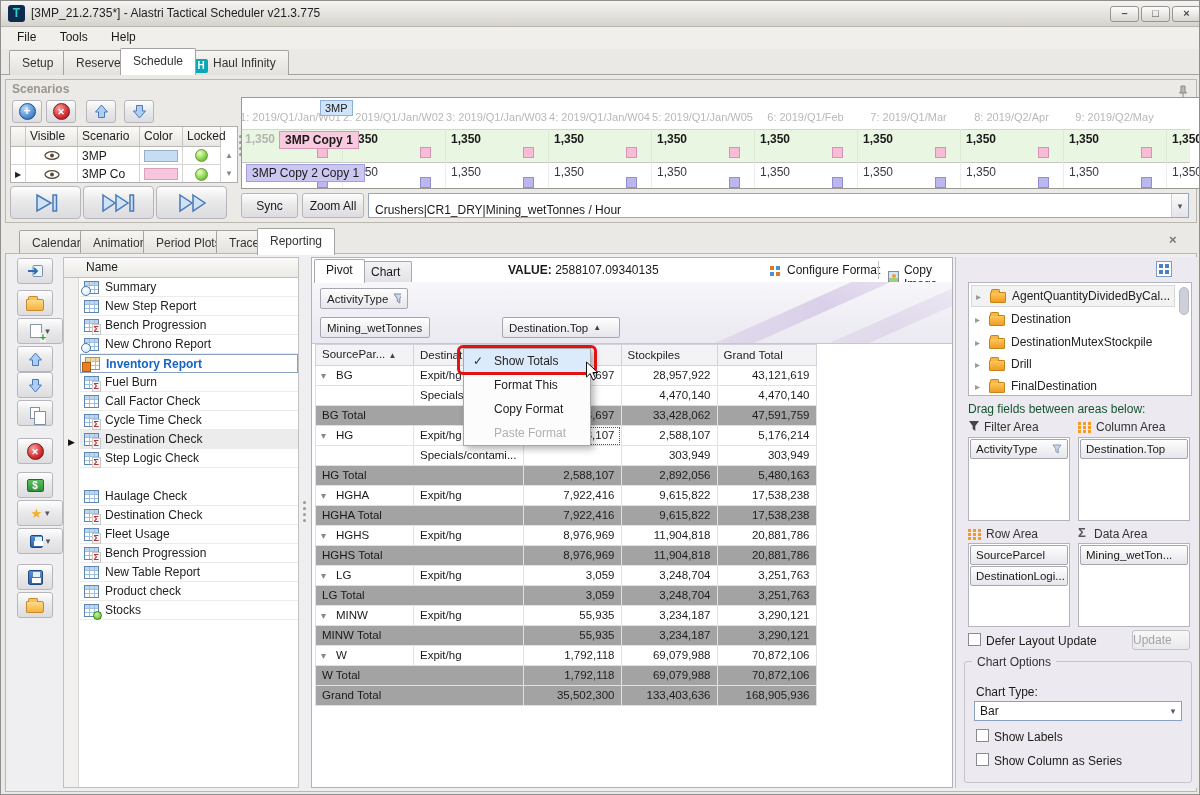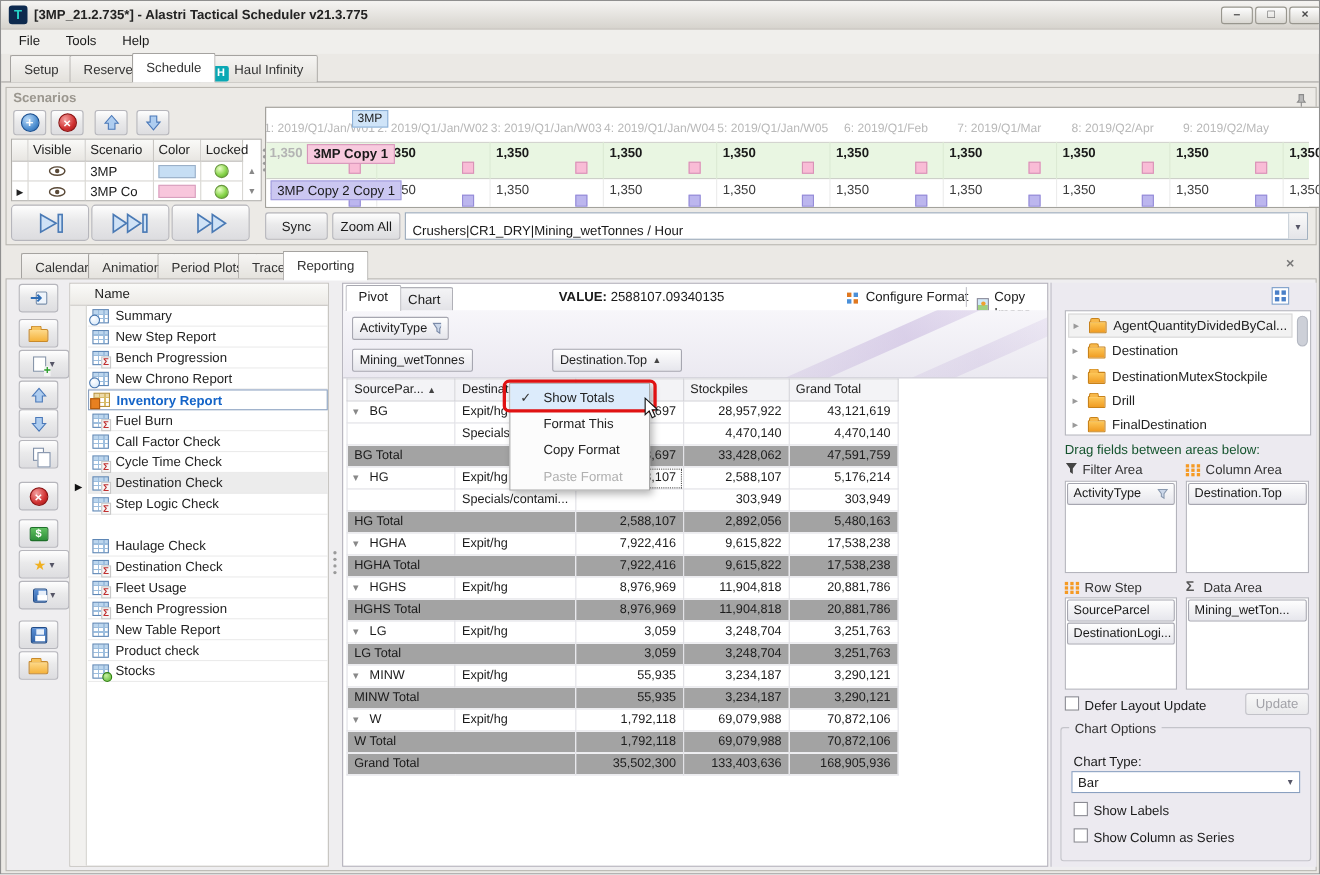--- a/index.html
+++ b/index.html
@@ -2,21 +2,21 @@
 <html><head>
 <meta charset="utf-8">
 <style>
 *{box-sizing:border-box;margin:0;padding:0}
 body{font-family:"Liberation Sans",sans-serif;background:#fff}
 #app{position:relative;width:1200px;height:795px;background:#ebe9e5;border:1px solid #8f8f8f;overflow:hidden;font-size:12px;color:#1a1a1a}
 .abs{position:absolute}
 
 .titlebar{left:0;top:0;width:1198px;height:26px;background:linear-gradient(#f5f4f2,#d6d3cd);border-bottom:1px solid #b8b5b0}
 .appicon{left:7px;top:4px;width:17px;height:17px;background:#0e2a4e;border-radius:3px;color:#27d2c6;font-weight:bold;text-align:center;line-height:17px;font-size:12px}
-.apptitle{left:30px;top:5px;font-weight:bold;color:#222;font-size:12px}
+.apptitle{left:30px;top:5px;font-weight:normal;color:#222;font-size:12px}
 .winbtn{width:29px;height:16px;background:linear-gradient(#fdfdfd,#d9d7d2);border:1px solid #98968e;border-radius:3px;text-align:center;line-height:13px;font-size:11px;color:#4a4a4a;font-weight:bold}
 .menubar{left:0;top:26px;width:1198px;height:22px;background:#f0efec}
 .menuitem{display:inline-block;padding:3px 10px;color:#1a1a1a}
 .tab{position:absolute;height:25px;line-height:24px;padding:0 12px;border:1px solid #a5a3a0;border-bottom:none;border-radius:2px 2px 0 0;background:linear-gradient(#f6f5f3,#e3e1dc);color:#333;white-space:nowrap}
 .tab.active{background:#fff;height:27px;z-index:2}
 .tabline{left:0;top:73px;width:1198px;height:1px;background:#a5a3a0}
 .haulic{display:inline-block;width:14px;height:14px;background:#0aa8b4;border-radius:2px;color:#fff;font-size:10px;font-weight:bold;text-align:center;line-height:14px;vertical-align:-2px;margin-right:5px}
 
 .scenpanel{left:4px;top:78px;width:1192px;height:144px;background:#eceae6;border:1px solid #bab7b1}
 .paneltitle{color:#9a968e;font-weight:bold;font-size:12px}
@@ -92,21 +92,21 @@
 .foldr{width:16px;height:11px;background:linear-gradient(#fdc85a,#f09c22);border:1px solid #c8821a;border-radius:1px;position:relative;flex:none;margin-top:2px}
 .foldr::before{content:"";position:absolute;top:-4px;left:0;width:7px;height:3px;background:#f7b84a;border:1px solid #c8821a;border-bottom:none;border-radius:2px 2px 0 0}
 .arealbl{position:absolute;font-size:12px;color:#333}
 .areabox{position:absolute;background:#fff;border:1px solid #b4b4bc}
 .fchip{position:absolute;height:20px;background:linear-gradient(#fefefe,#e6e6ec);border:1px solid #a6a6b0;border-radius:2px;font-size:11.5px;display:flex;align-items:center;padding:0 5px;gap:4px;overflow:hidden;white-space:nowrap}
 .icgrid{width:3px;height:3px;background:#f59a23;box-shadow:5px 0 0 #f59a23,10px 0 0 #f59a23,0 4px 0 #f59a23,5px 4px 0 #f59a23,10px 4px 0 #f59a23,0 8px 0 #f59a23,5px 8px 0 #f59a23,10px 8px 0 #f59a23;display:inline-block;margin-right:11px;margin-bottom:7px}
 .cb{width:13px;height:13px;background:#fff;border:1px solid #8a8a92;display:inline-block}
 .grpbox{position:absolute;border:1px solid #c4c4ca;border-radius:3px}
 .grplegend{position:absolute;background:#eceaf0;padding:0 5px;font-size:12px;color:#333}
 .sel{position:absolute;background:#fff;border:1px solid #8aa0c0;display:flex;align-items:center}
-.btn-dis{background:linear-gradient(#f8f8f8,#e9e9eb);border:1px solid #c2c2c8;border-radius:3px;color:#a2a2a8;text-align:center;font-size:12px}
+.btn-dis{background:linear-gradient(#f8f8f8,#e9e9eb);border:1px solid #c2c2c8;border-radius:3px;color:#a2a2a8;font-size:12px}
 
 .fold{width:18px;height:12px;background:linear-gradient(#fdd98a,#f5b33c);border:1px solid #c8892a;border-radius:1px 2px 2px 1px;position:relative;margin-top:3px}
 .fold::before{content:"";position:absolute;top:-4px;left:1px;width:8px;height:3px;background:#f7c35c;border:1px solid #c8892a;border-bottom:none;border-radius:2px 2px 0 0}
 .floppy{width:15px;height:15px;background:linear-gradient(#5b8fd4,#2f62a8);border:1px solid #1f4a86;border-radius:2px;position:relative}
 .floppy::before{content:"";position:absolute;top:1px;left:4px;width:7px;height:5px;background:#e8f0fa}
 .floppy::after{content:"";position:absolute;bottom:1px;left:3px;width:9px;height:5px;background:#fff}
 .floppy.sm{width:13px;height:13px}
 .page{width:12px;height:14px;background:#fff;border:1px solid #8896aa;position:relative}
 .page::after{content:"+";position:absolute;right:-5px;bottom:-5px;color:#2e9e2e;font-weight:bold;font-size:11px;background:#f4f4f4;line-height:9px}
 .copyic{width:10px;height:12px;border:1px solid #8090a8;background:#fff;position:relative}
@@ -684,21 +684,21 @@
           </svg>
         </div>
     </div>
     <div class="areabox" style="left:122px;top:180px;width:112px;height:84px">
       <div class="fchip" style="left:1px;top:1px;width:108px">
           <span>Destination.Top</span>
         </div>
     </div>
 
     <span class="abs icgrid" style="left:12px;top:272px"></span>
-    <span class="arealbl" style="left:30px;top:270px">Row Step</span>
+    <span class="arealbl" style="left:30px;top:270px">Row Area</span>
     <span class="abs" style="left:122px;top:268px;font-weight:bold;color:#555;font-size:13px">Σ</span>
     <span class="arealbl" style="left:138px;top:270px">Data Area</span>
 
     <div class="areabox" style="left:12px;top:286px;width:102px;height:84px">
       <div class="fchip" style="left:1px;top:1px;width:98px">
           <span>SourceParcel</span>
         </div>
       <div class="fchip" style="left:1px;top:22px;width:98px">
           <span>DestinationLogi...</span>
         </div>

